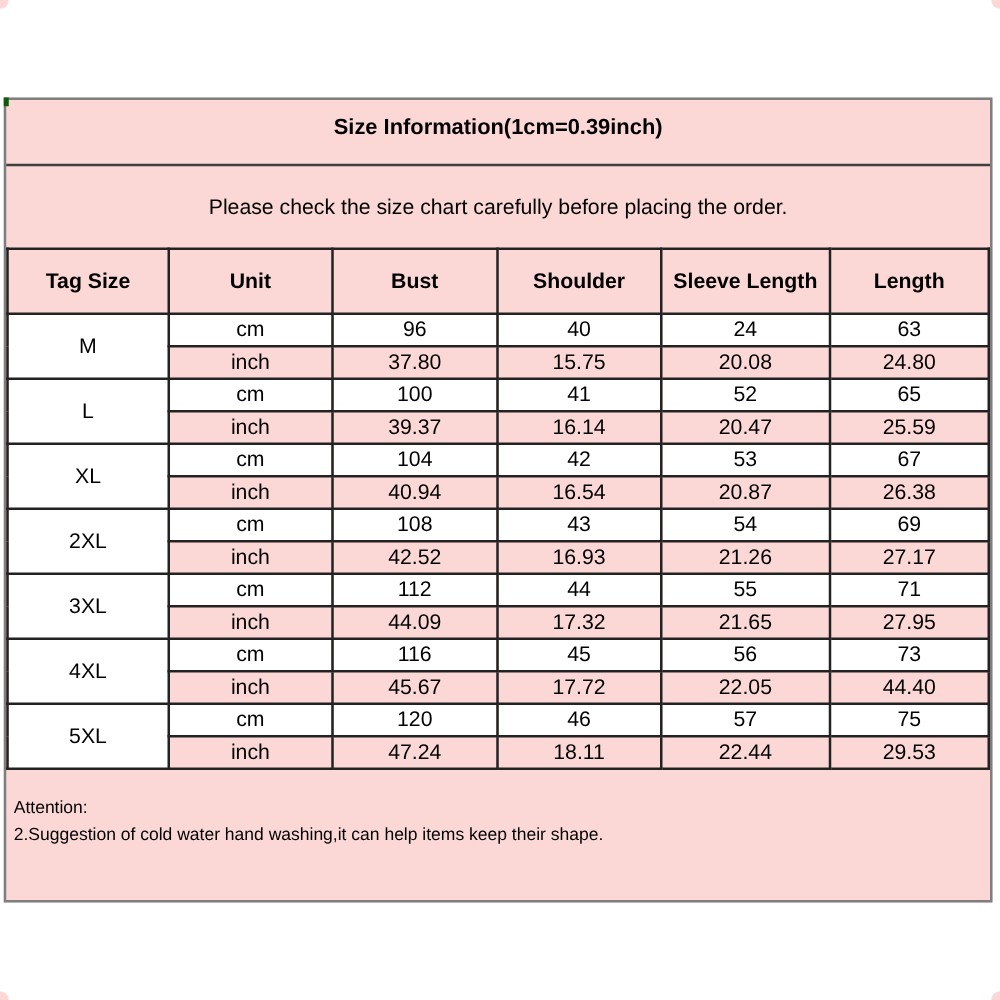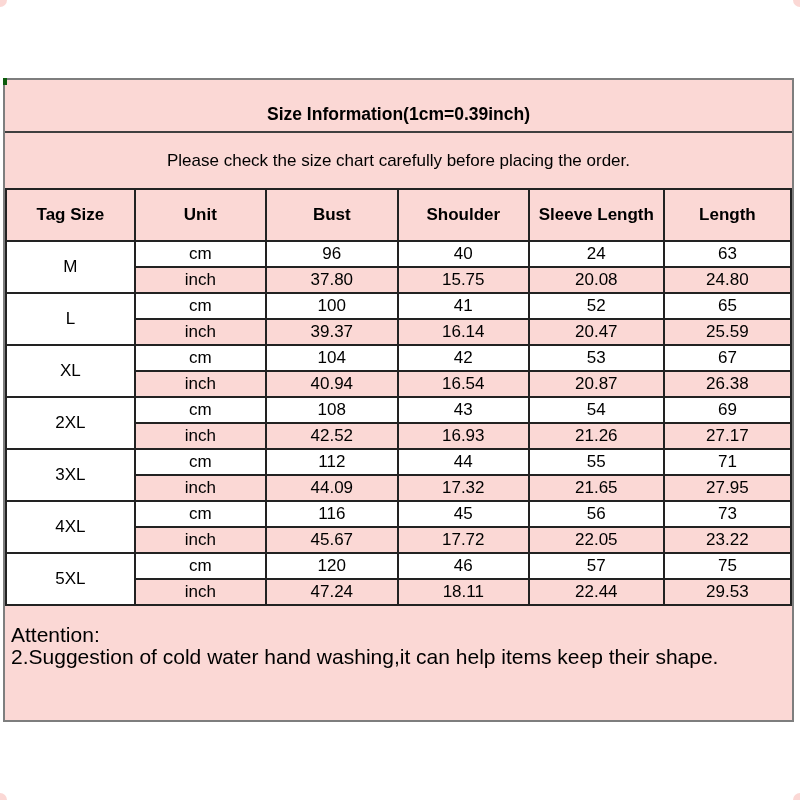--- a/index.html
+++ b/index.html
@@ -39,27 +39,27 @@
     width: 4px; height: 7px;
     background: #0c5c0c;
   }
   .title-band {
     box-sizing: border-box;
     height: 53px;
     border-bottom: 2px solid #3f3f3f;
     display: flex;
     align-items: flex-end;
     justify-content: center;
-    padding-bottom: 6px;
+    padding-bottom: 19px;
     font-size: 17.5px;
     font-weight: bold;
   }
   .subtitle-band {
     box-sizing: border-box;
-    height: 55px;
+    height: 65px;
     display: flex;
     align-items: center;
     justify-content: center;
     font-size: 17px;
   }
   table.size-table {
     width: 100%;
     border-collapse: collapse;
     table-layout: fixed;
   }
@@ -92,21 +92,21 @@
     background: #ffffff;
     font-weight: bold;
     font-size: 18px;
   }
   tr.cm-row td.data-cell  { background: #ffffff; margin-top: 16px; }
   tr.inch-row td.data-cell { background: #fbd8d5; }
 
   .attention {
     box-sizing: border-box;
     padding: 18px 24px 0 6px;
-    font-size: 21px;
+    font-size: 14px;
     line-height: 22px;
   }
   .attention .att-line { white-space: nowrap; }
 </style>
 </head>
 <body>
 
 <div class="canvas">
   <div class="corner corner-tl"></div>
   <div class="corner corner-tr"></div>
@@ -217,21 +217,21 @@
             <td class="data-cell">116</td>
             <td class="data-cell">45</td>
             <td class="data-cell">56</td>
             <td class="data-cell">73</td>
           </tr>
           <tr class="inch-row">
             <td class="data-cell">inch</td>
             <td class="data-cell">45.67</td>
             <td class="data-cell">17.72</td>
             <td class="data-cell">22.05</td>
-            <td class="data-cell">23.22</td>
+            <td class="data-cell">44.40</td>
           </tr>
           <tr class="cm-row">
             <td class="tag-cell" rowspan="2">5XL</td>
             <td class="data-cell">cm</td>
             <td class="data-cell">120</td>
             <td class="data-cell">46</td>
             <td class="data-cell">57</td>
             <td class="data-cell">75</td>
           </tr>
           <tr class="inch-row">

